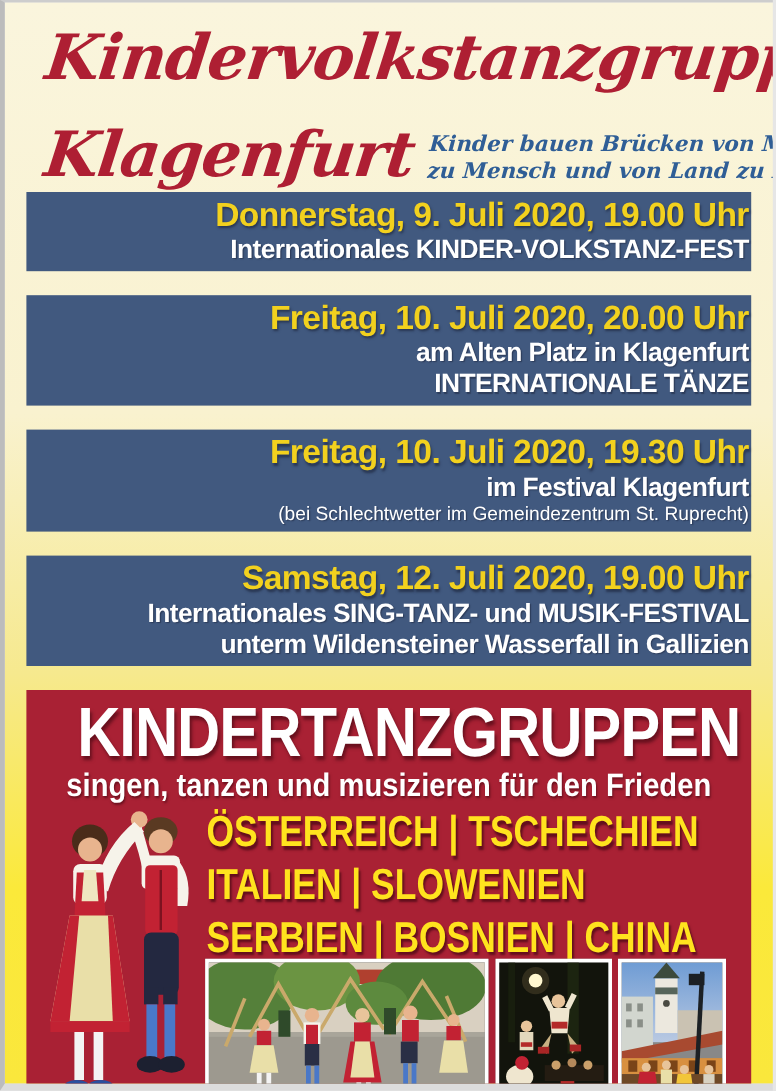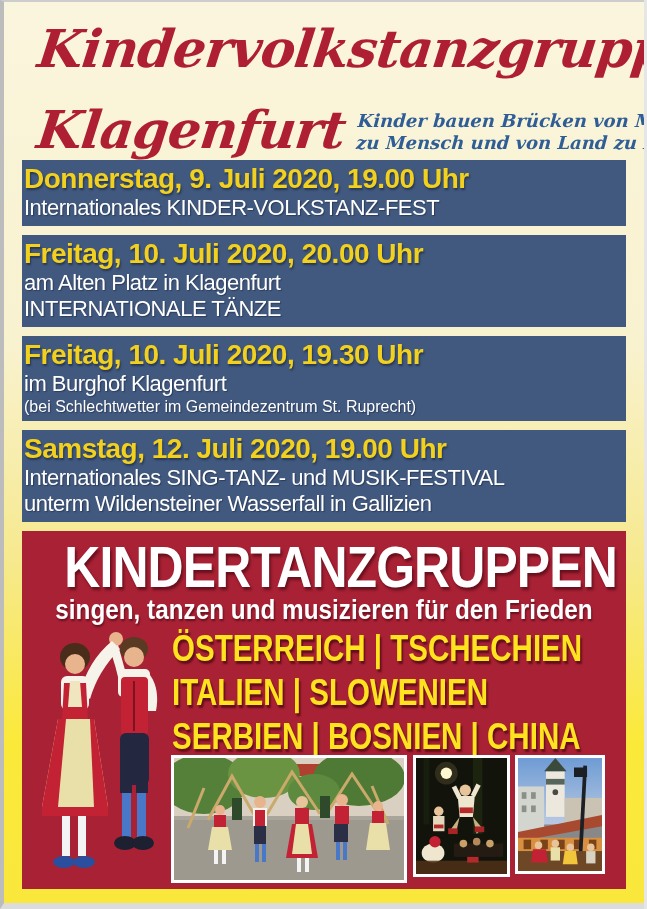--- a/index.html
+++ b/index.html
@@ -39,31 +39,31 @@
     font-style:italic;font-weight:bold;
     color:#2f5e96;font-size:18px;line-height:22px;
     margin:0 0 4px 16px;
     transform:skewX(-4deg);
     white-space:nowrap;
   }
   
   .banners{position:relative;z-index:1;margin:2px 18px 0 18px;}
   .banner{
     background:#41597f;
-    color:#ffffff;text-align:left;
-    margin-bottom:9px;
+    color:#ffffff;text-align:right;
+    margin-bottom:20px;
     padding:3px 2px 5px 2px;
   }
   .banner-heading{
     color:#f2d11e;font-weight:bold;font-size:28px;line-height:32px;
     letter-spacing:-0.5px;
     text-shadow:1px 2px 2px rgba(20,25,45,.55);
   }
   .banner-line{
-    font-weight:normal;font-size:22px;line-height:26px;letter-spacing:-0.5px;
+    font-weight:bold;font-size:22px;line-height:26px;letter-spacing:-0.5px;
     text-shadow:1px 1px 1px rgba(20,25,45,.45);
   }
   .banner-note{
     font-weight:normal;font-size:16px;line-height:19px;
     text-shadow:1px 1px 1px rgba(20,25,45,.45);
   }
   
   .red-box{
     position:relative;
     margin:0 18px;
@@ -135,21 +135,21 @@
     </section>
 
     <section class="banner">
       <div class="banner-heading">Freitag, 10. Juli 2020, 20.00 Uhr</div>
       <div class="banner-line">am Alten Platz in Klagenfurt</div>
       <div class="banner-line">INTERNATIONALE TÄNZE</div>
     </section>
 
     <section class="banner">
       <div class="banner-heading">Freitag, 10. Juli 2020, 19.30 Uhr</div>
-      <div class="banner-line">im Burghof Klagenfurt</div>
+      <div class="banner-line">im Festival Klagenfurt</div>
       <div class="banner-note">(bei Schlechtwetter im Gemeindezentrum St. Ruprecht)</div>
     </section>
 
     <section class="banner">
       <div class="banner-heading">Samstag, 12. Juli 2020, 19.00 Uhr</div>
       <div class="banner-line">Internationales SING-TANZ- und MUSIK-FESTIVAL</div>
       <div class="banner-line">unterm Wildensteiner Wasserfall in Gallizien</div>
     </section>
 
   </main>

